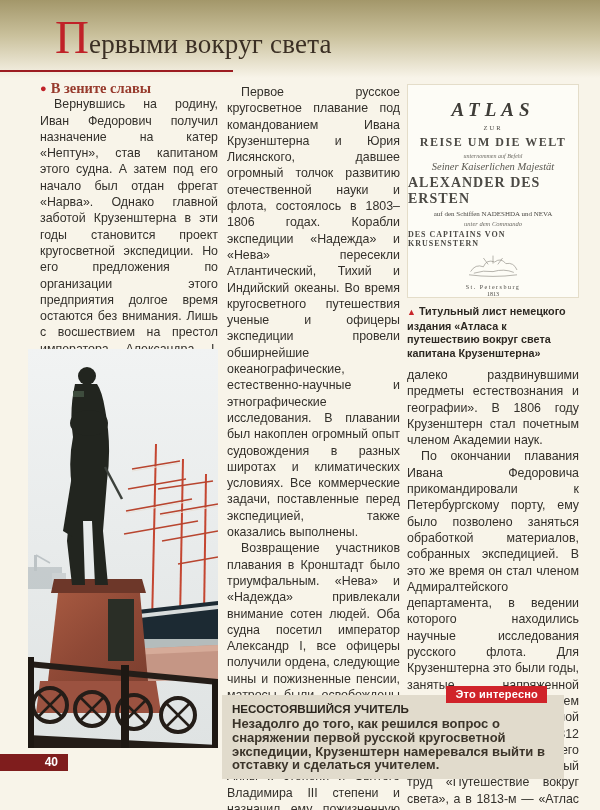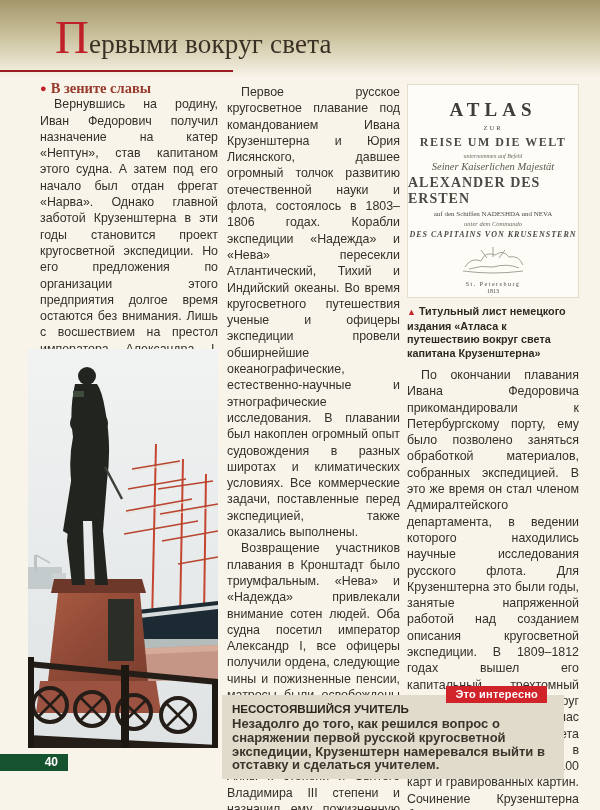--- a/index.html
+++ b/index.html
@@ -48,49 +48,49 @@
   .photo{position:absolute;left:28px;top:349px;width:190px;height:399px;background:#eceeee;}
   .photo svg{display:block;}
 
   
   .atlas{
     width:172px;height:214px;background:#fdfcf6;border:1px solid #e4ddc9;
     box-sizing:border-box;display:flex;flex-direction:column;align-items:center;
     padding-top:14px;color:#4c4a45;font-family:"Liberation Serif", serif;
     margin-bottom:7px;
   }
-  .atlas .a1{font-size:19px;letter-spacing:5px;font-weight:700;color:#3f3d38;}
+  .atlas .a1{font-size:19px;letter-spacing:5px;font-weight:700;color:#3f3d38;font-style:italic;}
   .atlas .a2{font-size:6.5px;letter-spacing:2px;margin-top:3px;}
   .atlas .a3{font-size:12px;letter-spacing:1.5px;font-weight:700;margin-top:4px;}
   .atlas .a4{font-size:6px;font-style:italic;margin-top:3px;color:#6b6962;}
   .atlas .a5{font-size:10.5px;font-style:italic;margin-top:2px;color:#5a5850;}
   .atlas .a6{font-size:14px;letter-spacing:1px;font-weight:700;margin-top:3px;}
   .atlas .a7{font-size:7px;margin-top:3px;}
   .atlas .a8{font-size:6.5px;font-style:italic;margin-top:2px;color:#6b6962;}
-  .atlas .a9{font-size:8px;letter-spacing:1px;font-weight:700;margin-top:3px;font-style:italic;}
+  .atlas .a9{font-size:8px;letter-spacing:1px;font-weight:700;margin-top:3px;}
   .atlas .vignette{margin-top:6px;}
   .atlas .a10{font-size:6px;letter-spacing:1.5px;margin-top:6px;}
   .atlas .a11{font-size:6px;margin-top:1px;}
   .atlas-caption{margin-bottom:7px;}
 
   
   .info-box{
     position:absolute;left:222px;top:695px;width:342px;box-sizing:border-box;
     background:#e1dbcc;padding:7px 10px 7px 10px;
   }
   .info-badge{
     position:absolute;top:-9px;right:17px;background:#d0232a;color:#ffffff;
     font-size:11px;font-weight:700;padding:2px 9px 3px 9px;letter-spacing:.2px;
   }
   .info-title{font-size:11.6px;font-weight:700;color:#2c261e;margin-bottom:2px;}
   .info-text{font-size:13px;line-height:13.8px;font-weight:700;color:#3b342a;text-align:left;}
 
   
   .pagenum-bar{
-    position:absolute;left:0;top:754px;width:68px;height:17px;background:#14532d;
+    position:absolute;left:0;top:754px;width:68px;height:17px;background:#7f1d1d;
     color:#fff;font-size:12px;font-weight:700;text-align:right;
     padding-right:10px;box-sizing:border-box;line-height:17px;
   }
 </style>
 </head>
 <body>
 
 <div class="top-band"></div>
 
 <div class="page-title">
@@ -227,20 +227,21 @@
     </svg>
     <div class="a10">St. Petersburg</div>
     <div class="a11">1813</div>
   </div>
 
   <div class="caption atlas-caption">
     <span class="mark">▲</span><span>Титульный лист немецкого издания «Атласа к путешествию вокруг света капитана Крузенштерна»</span>
   </div>
 
   <div class="body-txt">
+    <p>далеко раздвинувшими предметы естествознания и географии». В 1806 году Крузенштерн стал почетным членом Академии наук.</p>
     <p class="ind">По окончании плавания Ивана Федоровича прикомандировали к Петербургскому порту, ему было позволено заняться обработкой материалов, собранных экспедицией. В это же время он стал членом Адмиралтейского департамента, в ведении которого находились научные исследования русского флота. Для Крузенштерна это были годы, занятые напряженной работой над созданием описания кругосветной экспедиции. В 1809–1812 годах вышел его капитальный трехтомный труд «Путешествие вокруг света», а в 1813-м — «Атлас к путешествию вокруг света капитана Крузенштерна», в который вошли более 100 карт и гравированных картин. Сочинение Крузенштерна было переведено на семь европейских языков,</p>
   </div>
 </div>
 
 <div class="info-box">
   <div class="info-badge">Это интересно</div>
   <div class="info-title">НЕСОСТОЯВШИЙСЯ УЧИТЕЛЬ</div>
   <div class="info-text">Незадолго до того, как решился вопрос о снаряжении первой русской кругосветной экспедиции, Крузенштерн намеревался выйти в отставку и сделаться учителем.</div>
 </div>
 

